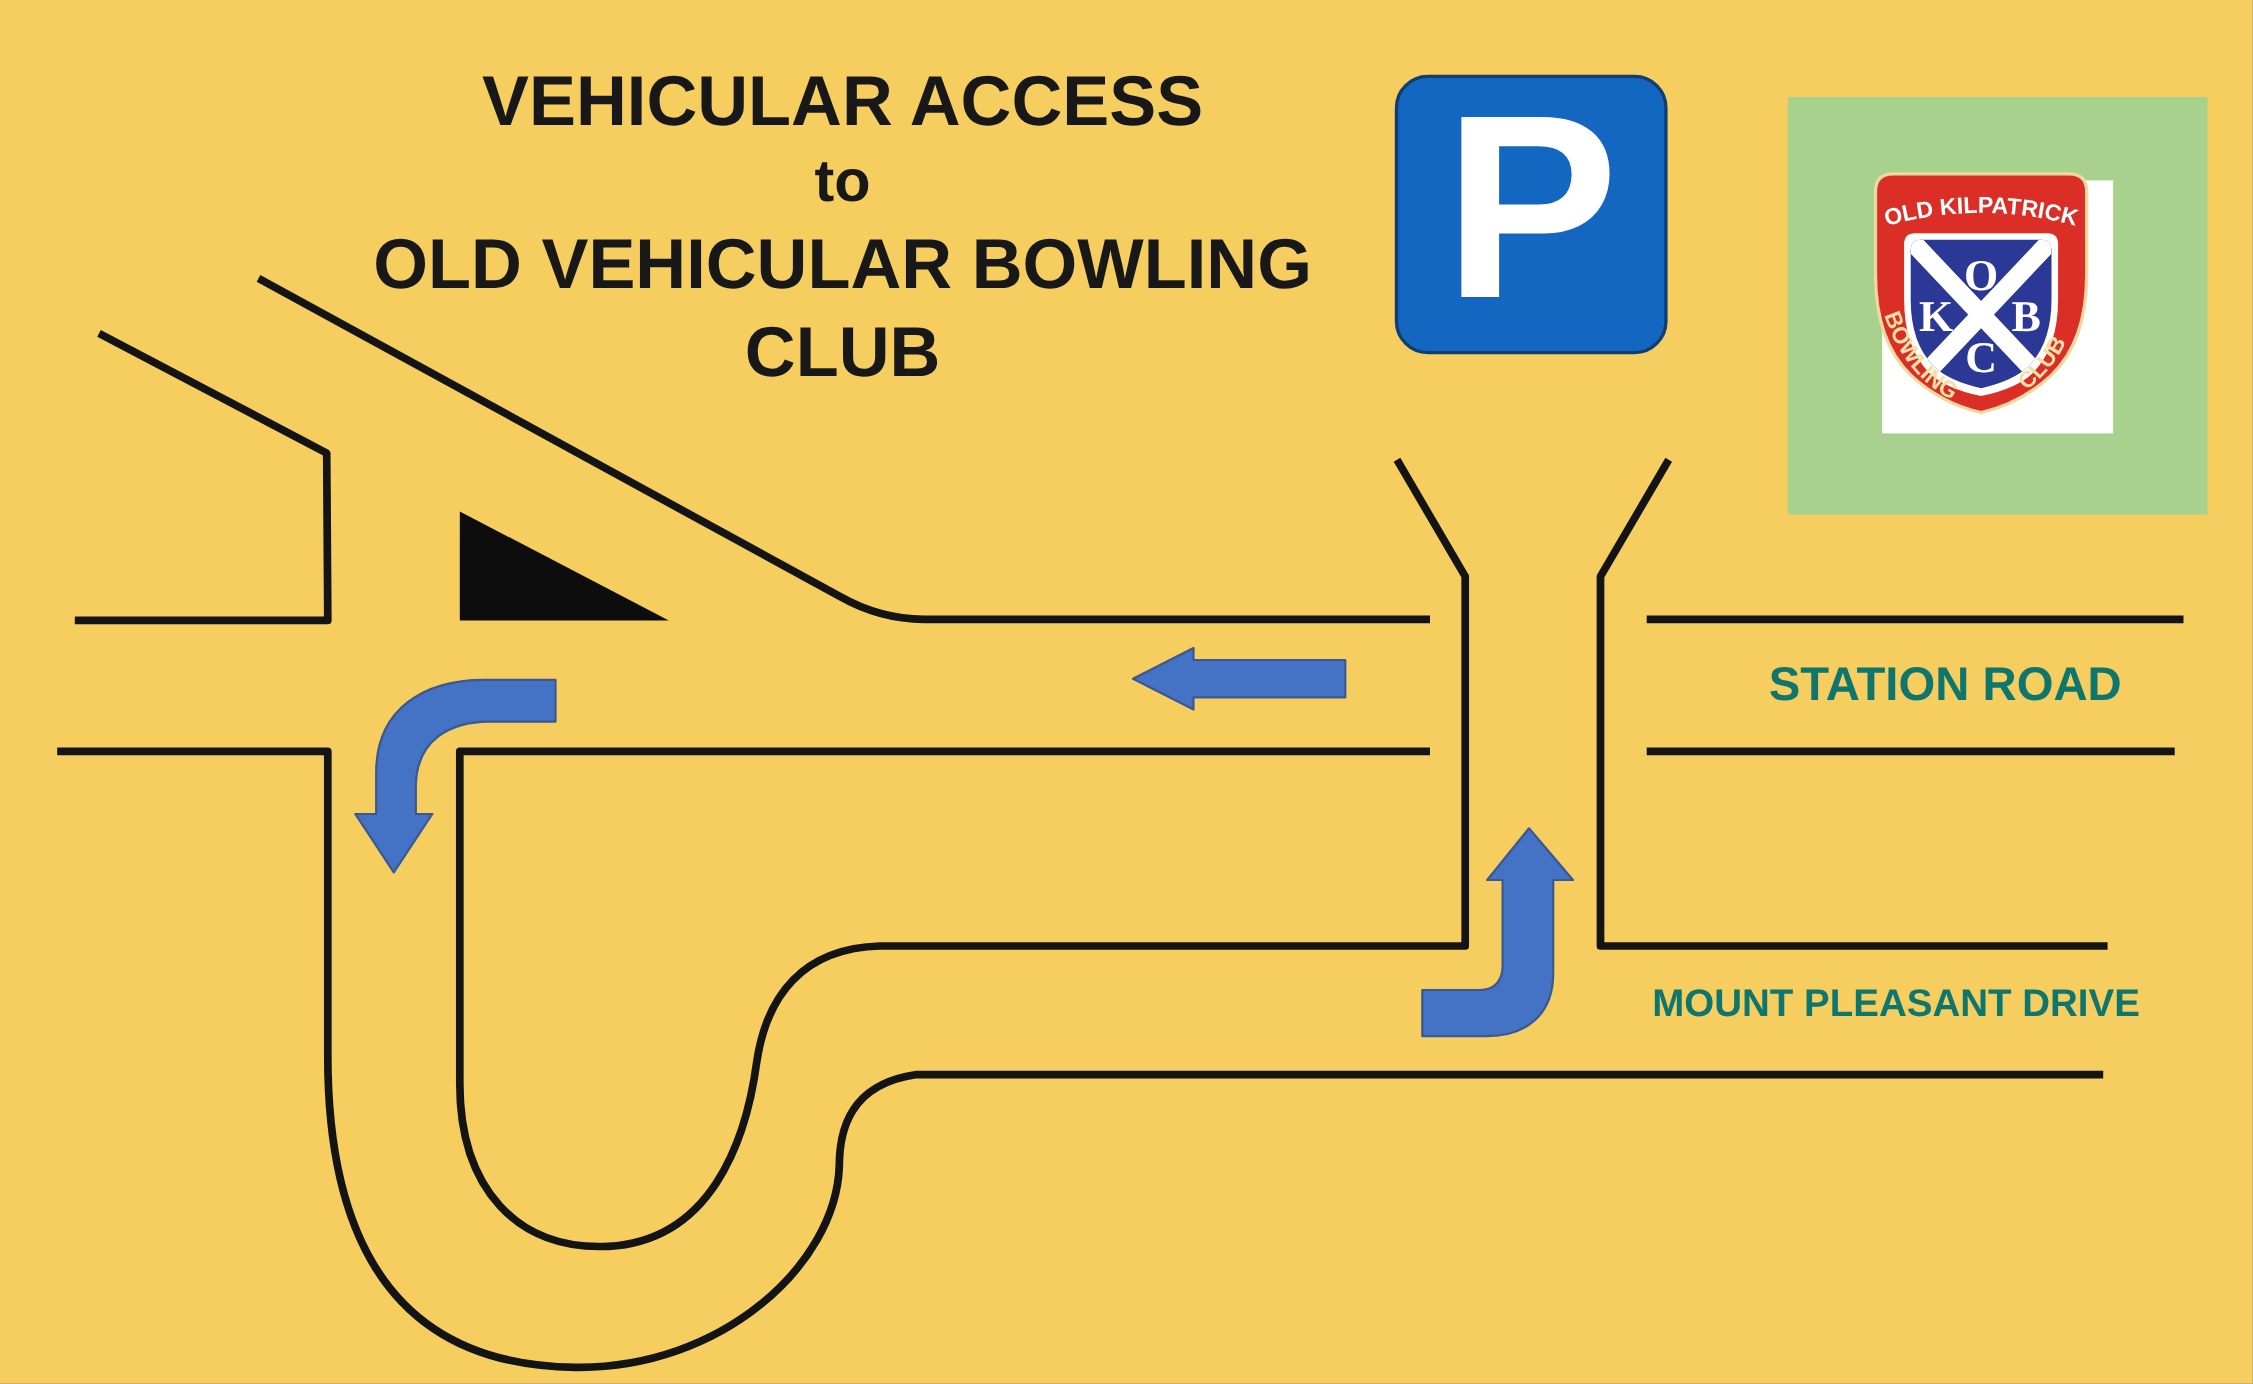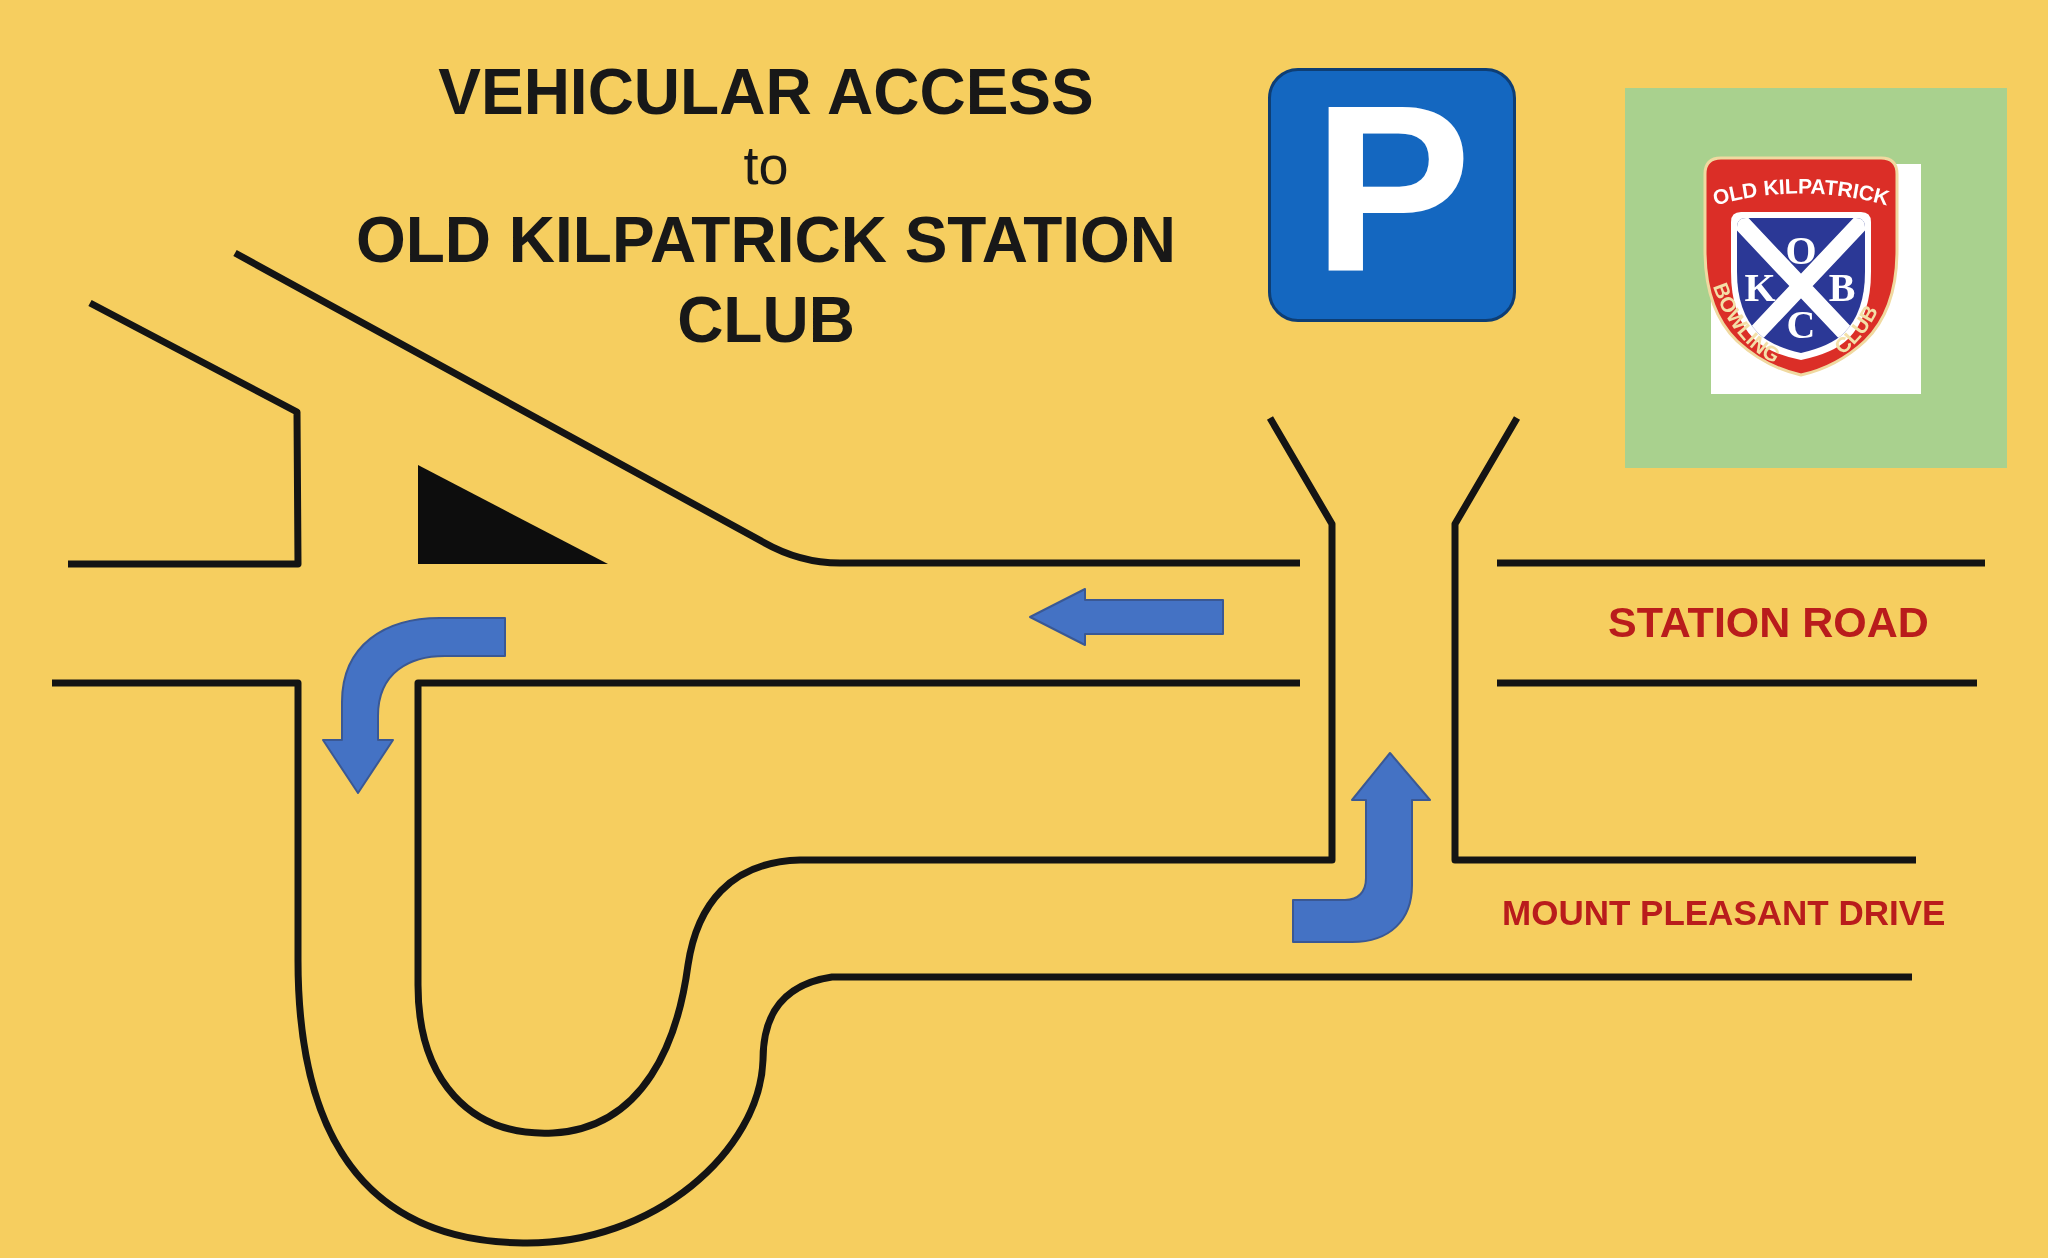--- a/index.html
+++ b/index.html
@@ -13,24 +13,24 @@
   #roads{position:absolute;left:0;top:0;}
   .road{fill:none;stroke:var(--road,#141414);stroke-width:7;stroke-linejoin:round;}
   .arrow{fill:var(--arrow,#4472C4);stroke:#3A5894;stroke-width:2;stroke-linejoin:round;}
   .island{fill:#0d0d0d;}
 
   #title{
     position:absolute;left:300px;top:52px;width:932px;
     text-align:center;color:#181818;line-height:1.25;
   }
   #title .t-big{font-size:64px;font-weight:700;letter-spacing:0;}
-  #title .t-small{font-size:54px;font-weight:400;}
+  #title .t-small{font-size:54px;font-weight:700;}
 
   .road-label{
-    position:absolute;color:#b91c1c;font-weight:600;white-space:nowrap;
+    position:absolute;color:#0f766e;font-weight:600;white-space:nowrap;
     letter-spacing:0px;
   }
   #station-label{left:1608px;top:598px;font-size:43px;}
   #mpd-label{left:1502px;top:893px;font-size:35px;}
 
   #p-sign{
     position:absolute;left:1268px;top:68px;width:242px;height:248px;
     background:var(--psign,#1467C0);
     border:3px solid #0e3e74;border-radius:30px;
     display:flex;align-items:center;justify-content:center;
@@ -80,21 +80,21 @@
              L505,656 Z"></path>
 
     <path class="arrow" d="M1293,900 L1345,900 C1358,900 1366,892 1366,878 L1366,800 L1352,800
              L1390,753 L1430,800 L1412,800 L1412,885
              C1412,920 1390,942 1352,942 L1293,942 Z"></path>
   </svg>
 
   <div id="title">
     <div class="t-big">VEHICULAR ACCESS</div>
     <div class="t-small">to</div>
-    <div class="t-big">OLD KILPATRICK STATION</div>
+    <div class="t-big">OLD VEHICULAR BOWLING</div>
     <div class="t-big">CLUB</div>
   </div>
 
   <div id="station-label" class="road-label">STATION ROAD</div>
   <div id="mpd-label" class="road-label">MOUNT PLEASANT DRIVE</div>
 
   <div id="p-sign">
     <span class="p-letter">P</span>
   </div>
 

